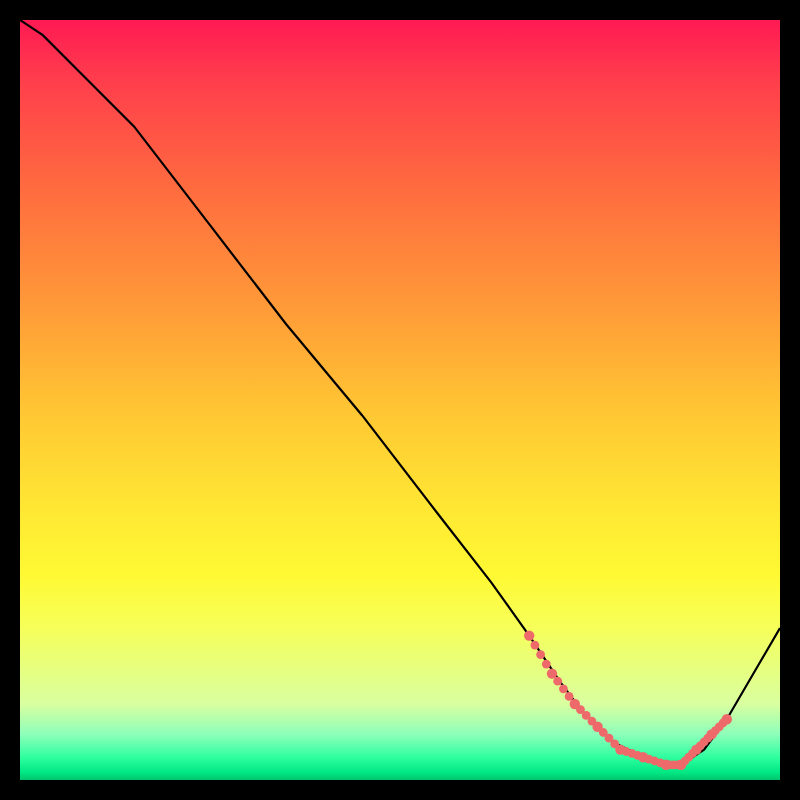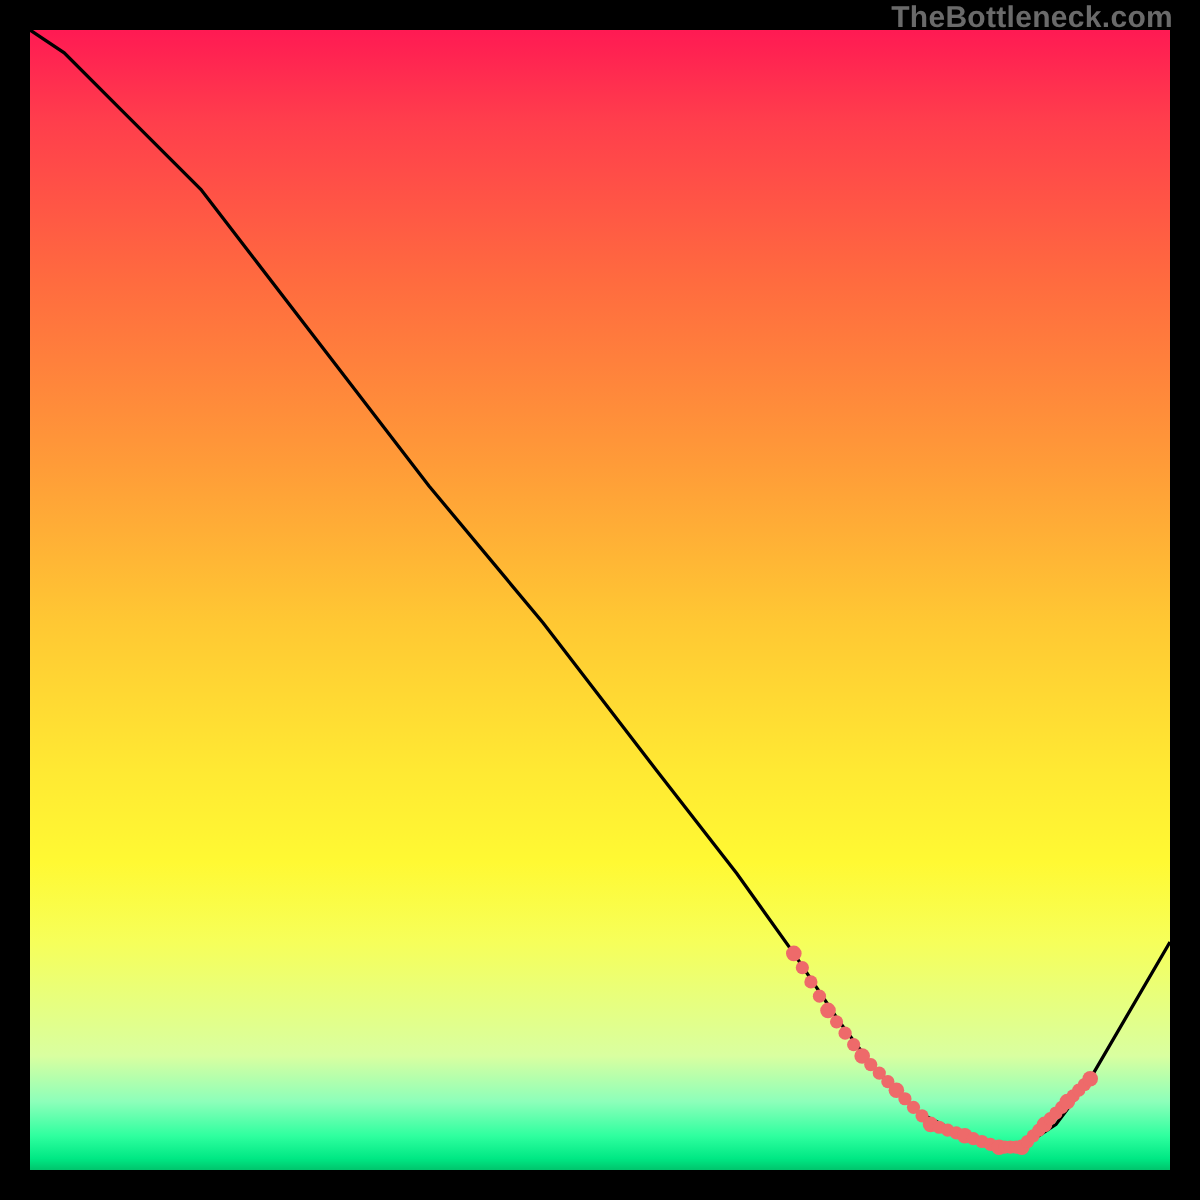--- a/index.html
+++ b/index.html
@@ -66,21 +66,20 @@
     width: 760px;
     height: 760px;
     z-index: 2;
   }
 </style>
 </head>
 <body>
 
 <div class="frame">
 
-  <div class="watermark">TheBottleneck.com</div>
 
   <div class="plot-area">
     <div class="gradient-bg"></div>
 
     <svg class="curve-svg" viewBox="0 0 760 760" preserveAspectRatio="none">
       <g>
         <path id="curve-path" d="M0.0 0.0 L22.8 15.2 L60.8 53.2 L114.0 106.4 L190.0 205.2 L266.0 304.0 L342.0 395.2 L418.0 494.0 L471.2 562.4 L509.2 615.6 L539.6 661.2 L562.4 691.6 L592.8 722.0 L623.2 737.2 L646.0 744.8 L661.2 744.8 L684.0 729.6 L706.8 699.2 L760.0 608.0" fill="none" stroke="#000" stroke-width="2.2"></path>
       </g>
       <g id="sweet-spot-dots">
           <circle cx="509.2" cy="615.6" r="5.2" fill="#ee6a6a"></circle>

